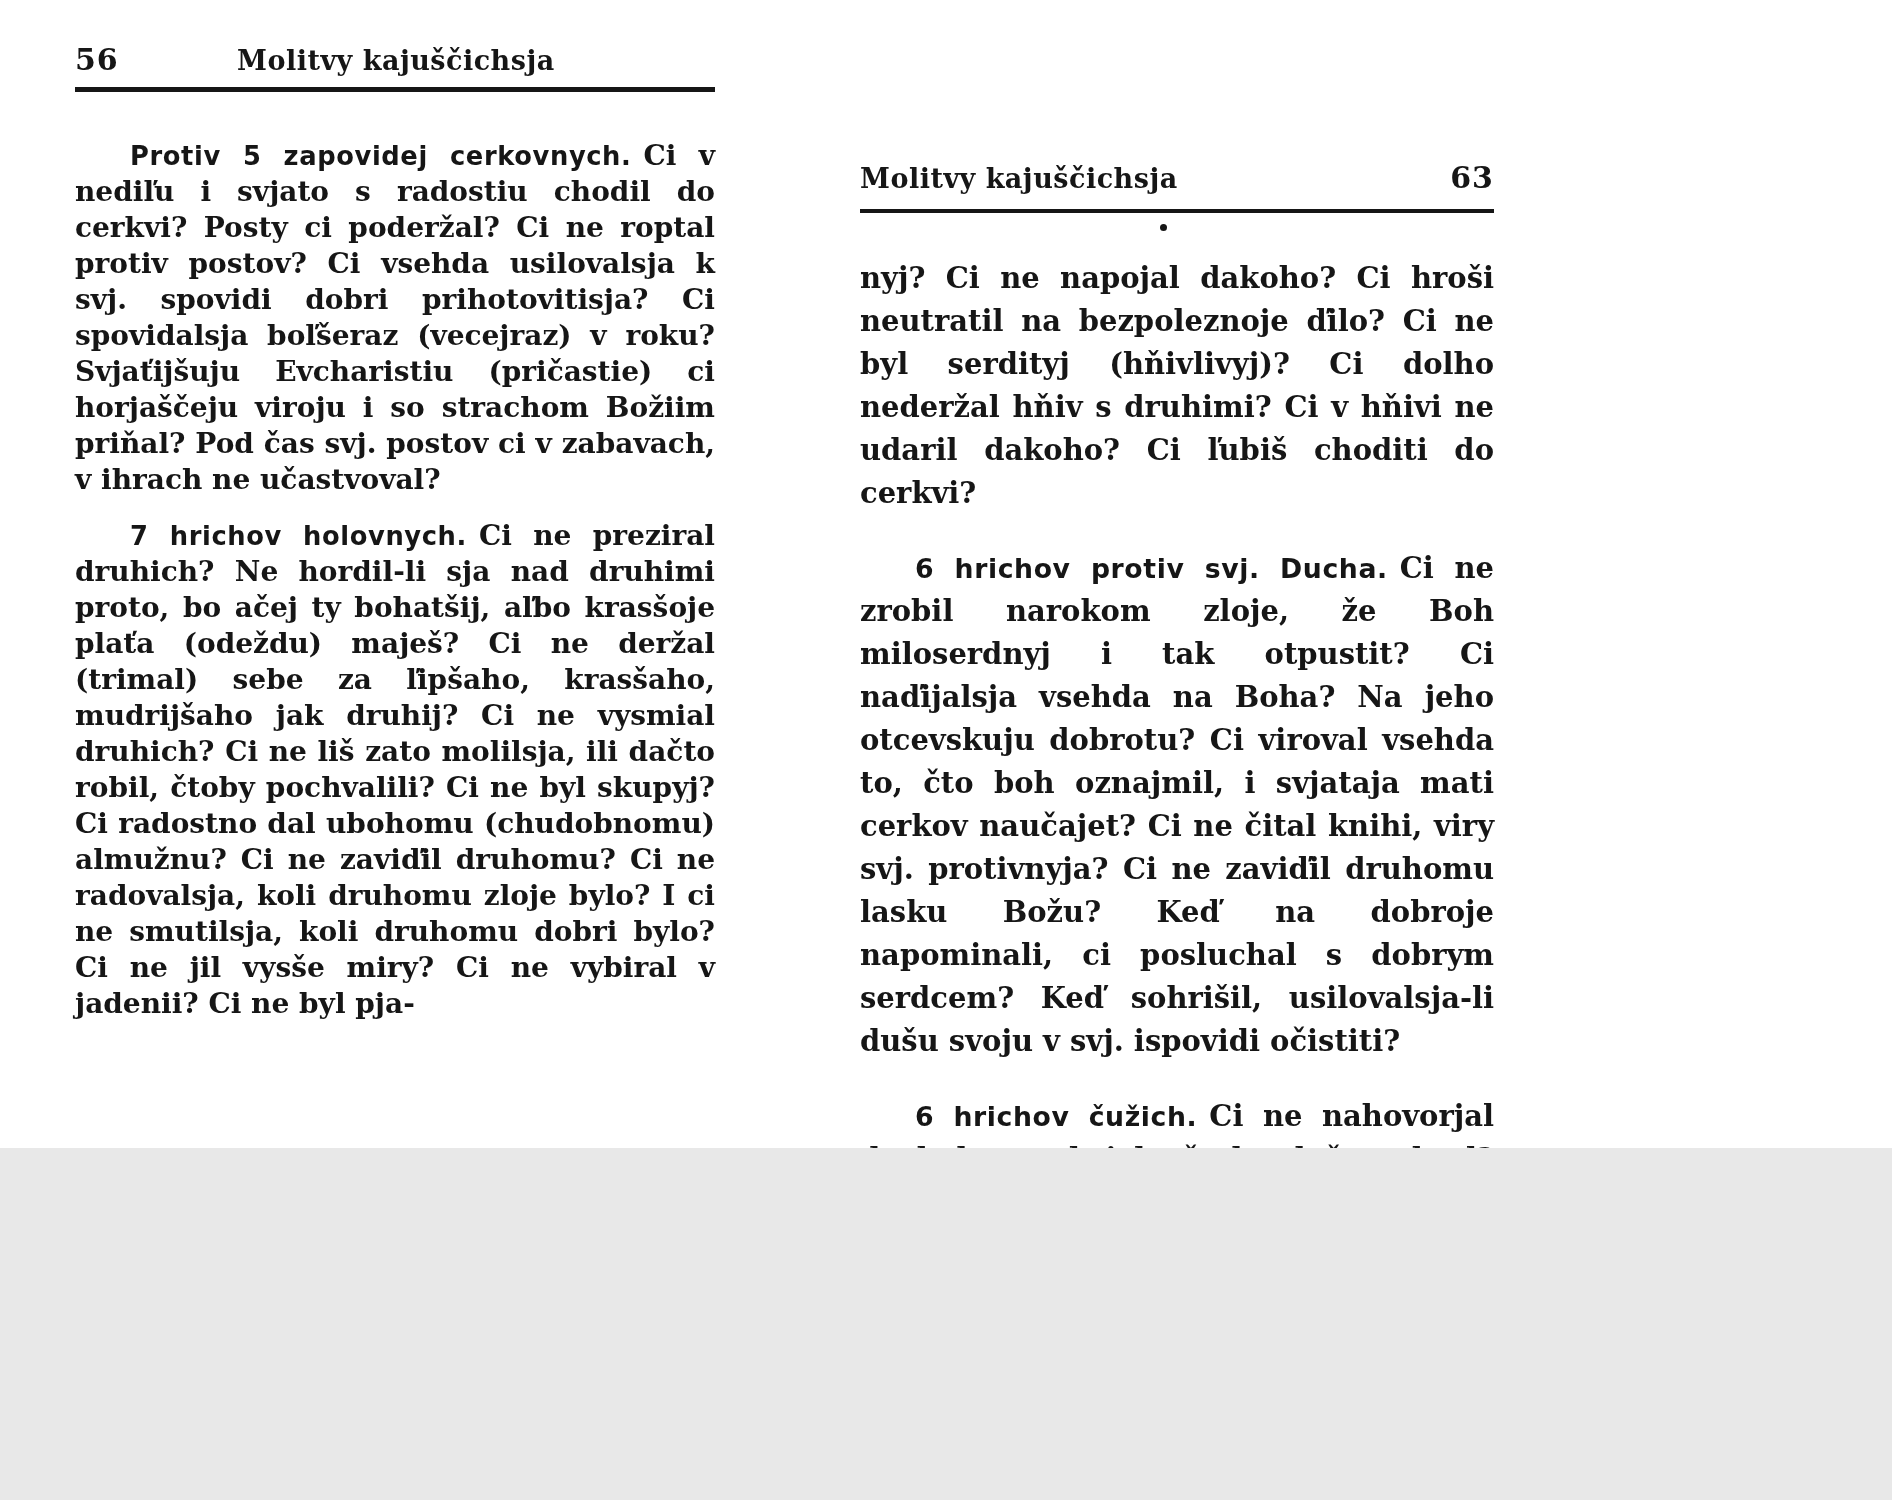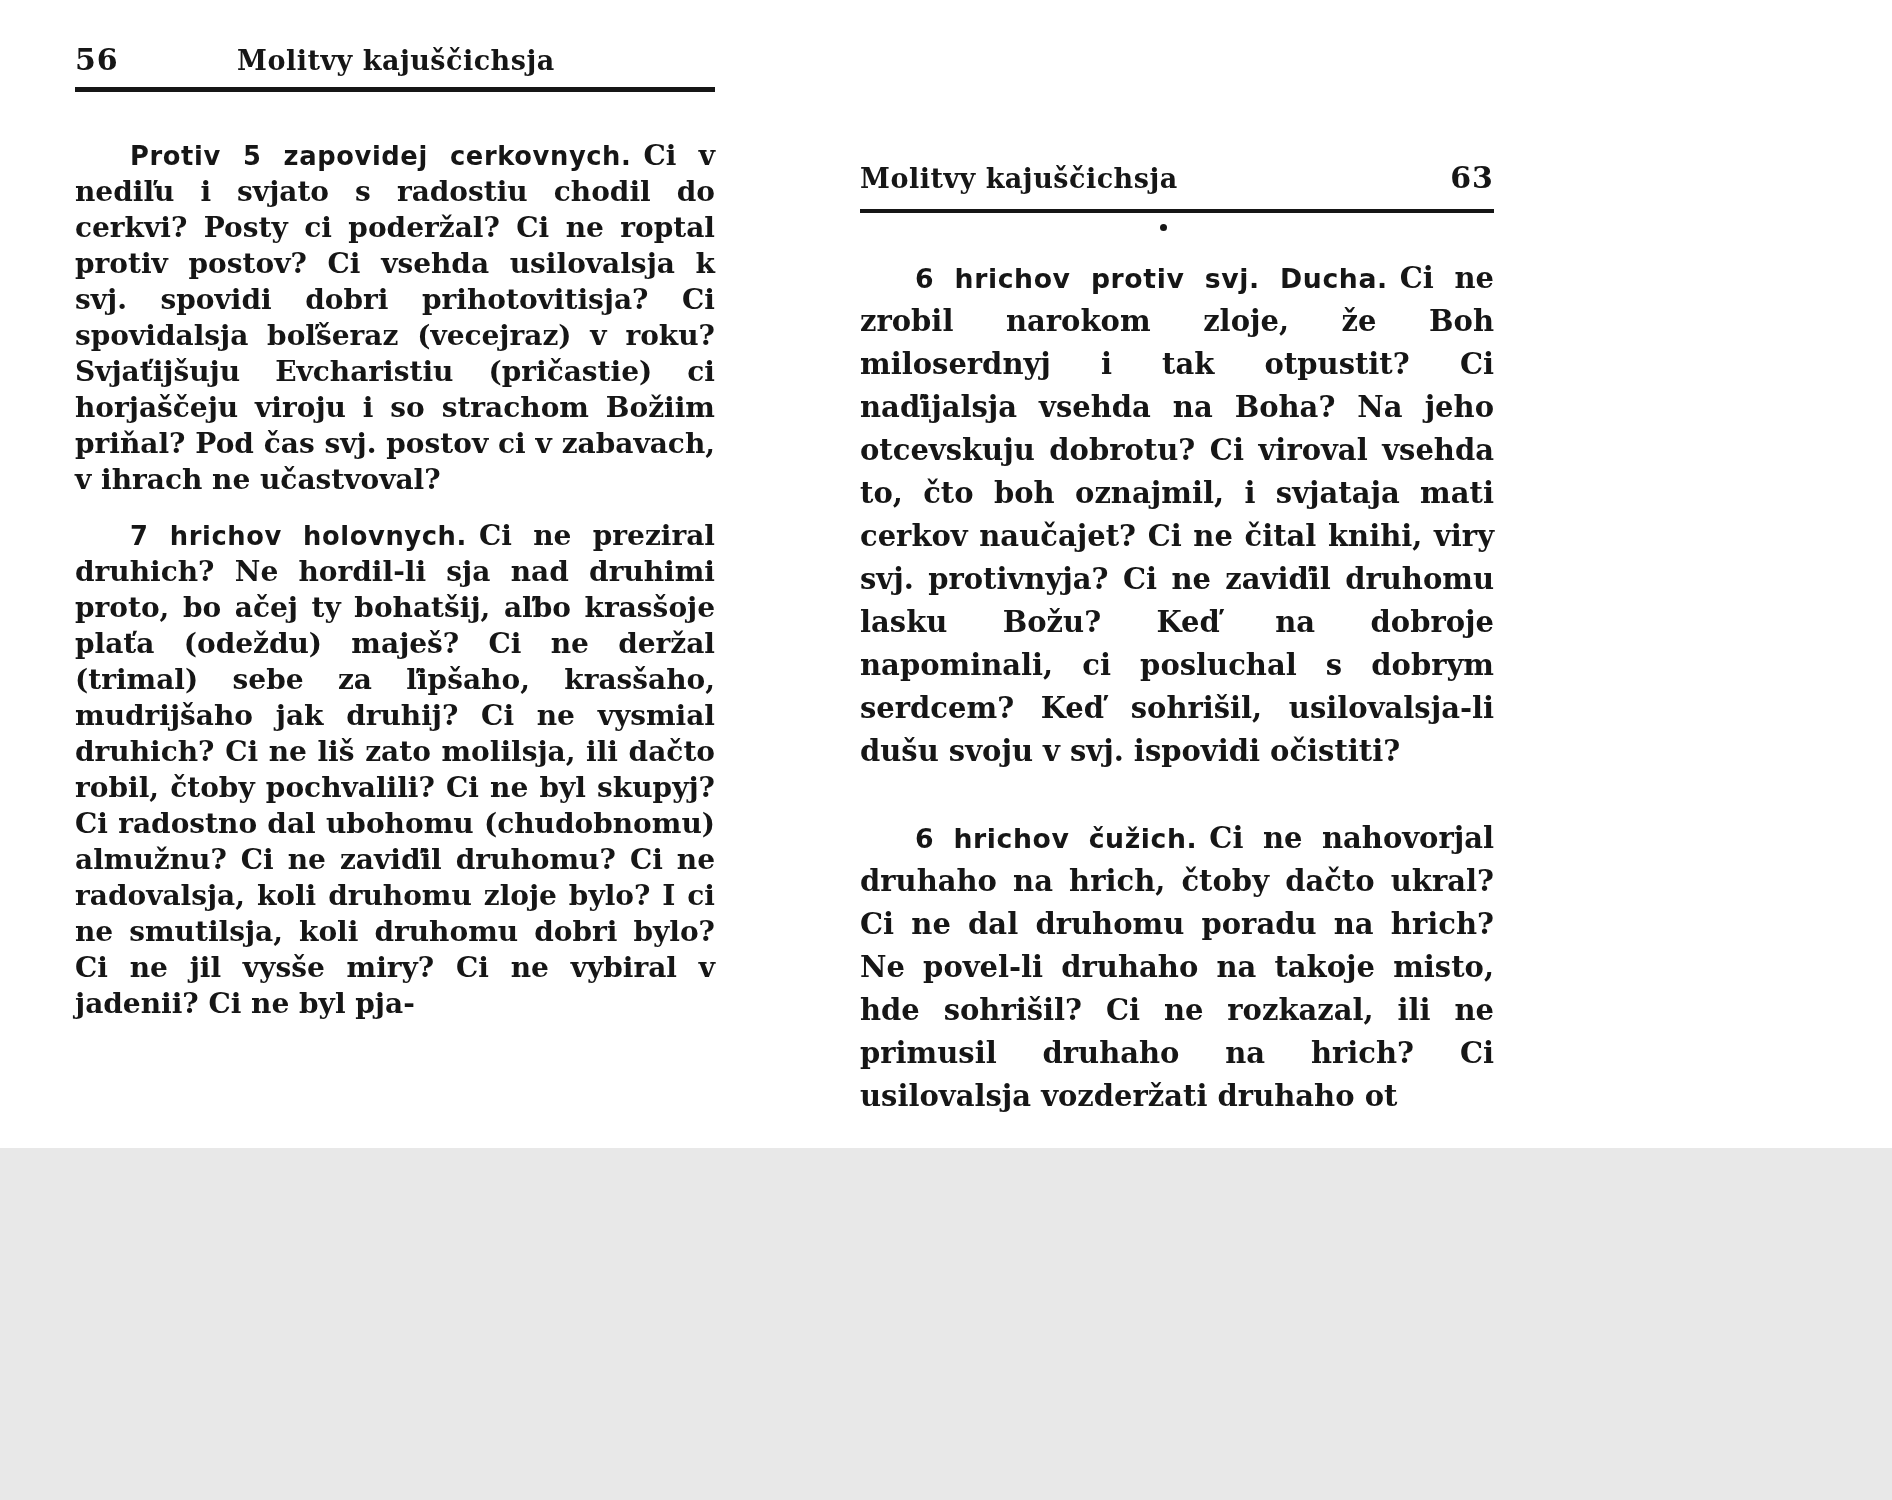--- a/index.html
+++ b/index.html
@@ -47,21 +47,21 @@
   .page-right .page-body { margin-top: 44px; }
 
   .para {
     margin: 0;
     text-align: justify;
     font-weight: 700;
   }
   .page-left  .para { font-size: 28px; line-height: 36px; }
   .page-right .para { font-size: 29px; line-height: 43px; }
   .para + .para { margin-top: 20px; }
-  .page-right .para + .para { margin-top: 44px; }
+  .page-right .para + .para { margin-top: 32px; }
 
   .indent { text-indent: 55px; }
 
   .para-heading {
     font-family: "DejaVu Sans", sans-serif;
     font-weight: bold;
     letter-spacing: 0.6px;
     font-size: 0.92em;
     margin-right: 12px;
   }
@@ -92,20 +92,23 @@
 
   <section class="page page-right">
     <header class="page-header">
       <span class="running-title">Molitvy kajuščichsja</span>
       <span class="pagenum">63</span>
     </header>
     <div class="header-rule"></div>
     <span class="ink-dot"></span>
 
     <div class="page-body">
+      <p class="para">
+        <span class="para-text">nyj? Ci ne napojal dakoho? Ci hroši neutratil na bezpoleznoje ďilo? Ci ne byl serdityj (hňivlivyj)? Ci dolho nederžal hňiv s druhimi? Ci v hňivi ne udaril dakoho? Ci ľubiš choditi do cerkvi?</span>
+      </p>
 
       <p class="para indent">
         <b class="para-heading">6 hrichov protiv svj. Ducha.</b><span class="para-text">Ci ne zrobil narokom zloje, že Boh miloserdnyj i tak otpustit? Ci naďijalsja vsehda na Boha? Na jeho otcevskuju dobrotu? Ci viroval vsehda to, čto boh oznajmil, i svjataja mati cerkov naučajet? Ci ne čital knihi, viry svj. protivnyja? Ci ne zaviďil druhomu lasku Božu? Keď na dobroje napominali, ci posluchal s dobrym serdcem? Keď sohrišil, usilovalsja-li dušu svoju v svj. ispovidi očistiti?</span>
       </p>
 
       <p class="para indent">
         <b class="para-heading">6 hrichov čužich.</b><span class="para-text">Ci ne nahovorjal druhaho na hrich, čtoby dačto ukral? Ci ne dal druhomu poradu na hrich? Ne povel-li druhaho na takoje misto, hde sohrišil? Ci ne rozkazal, ili ne primusil druhaho na hrich? Ci usilovalsja vozderžati druhaho ot</span>
       </p>
     </div>
   </section>

